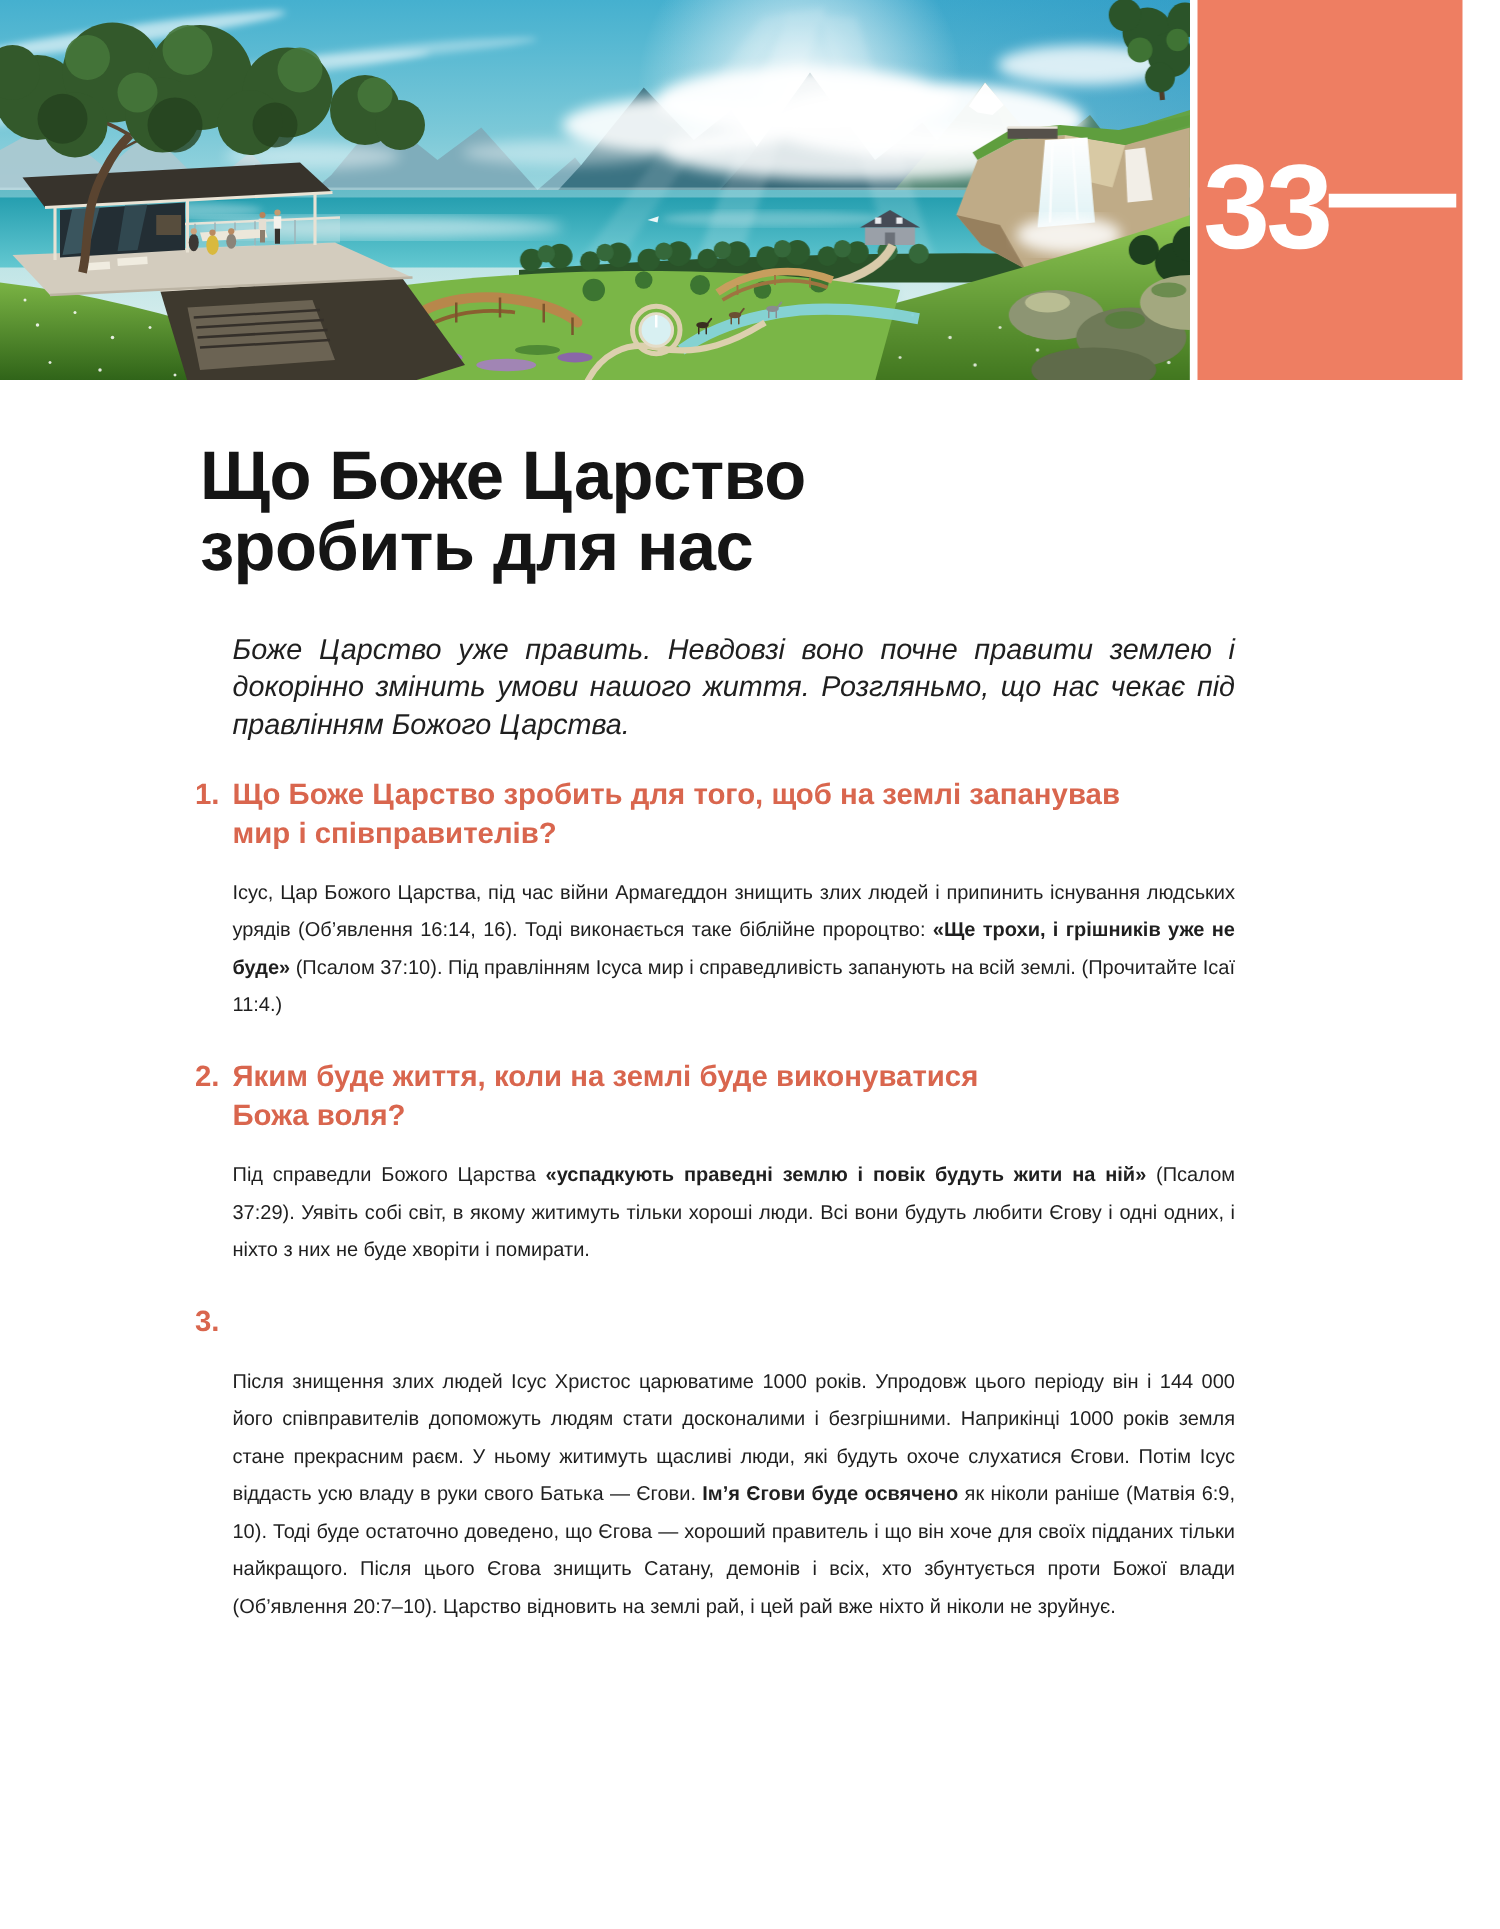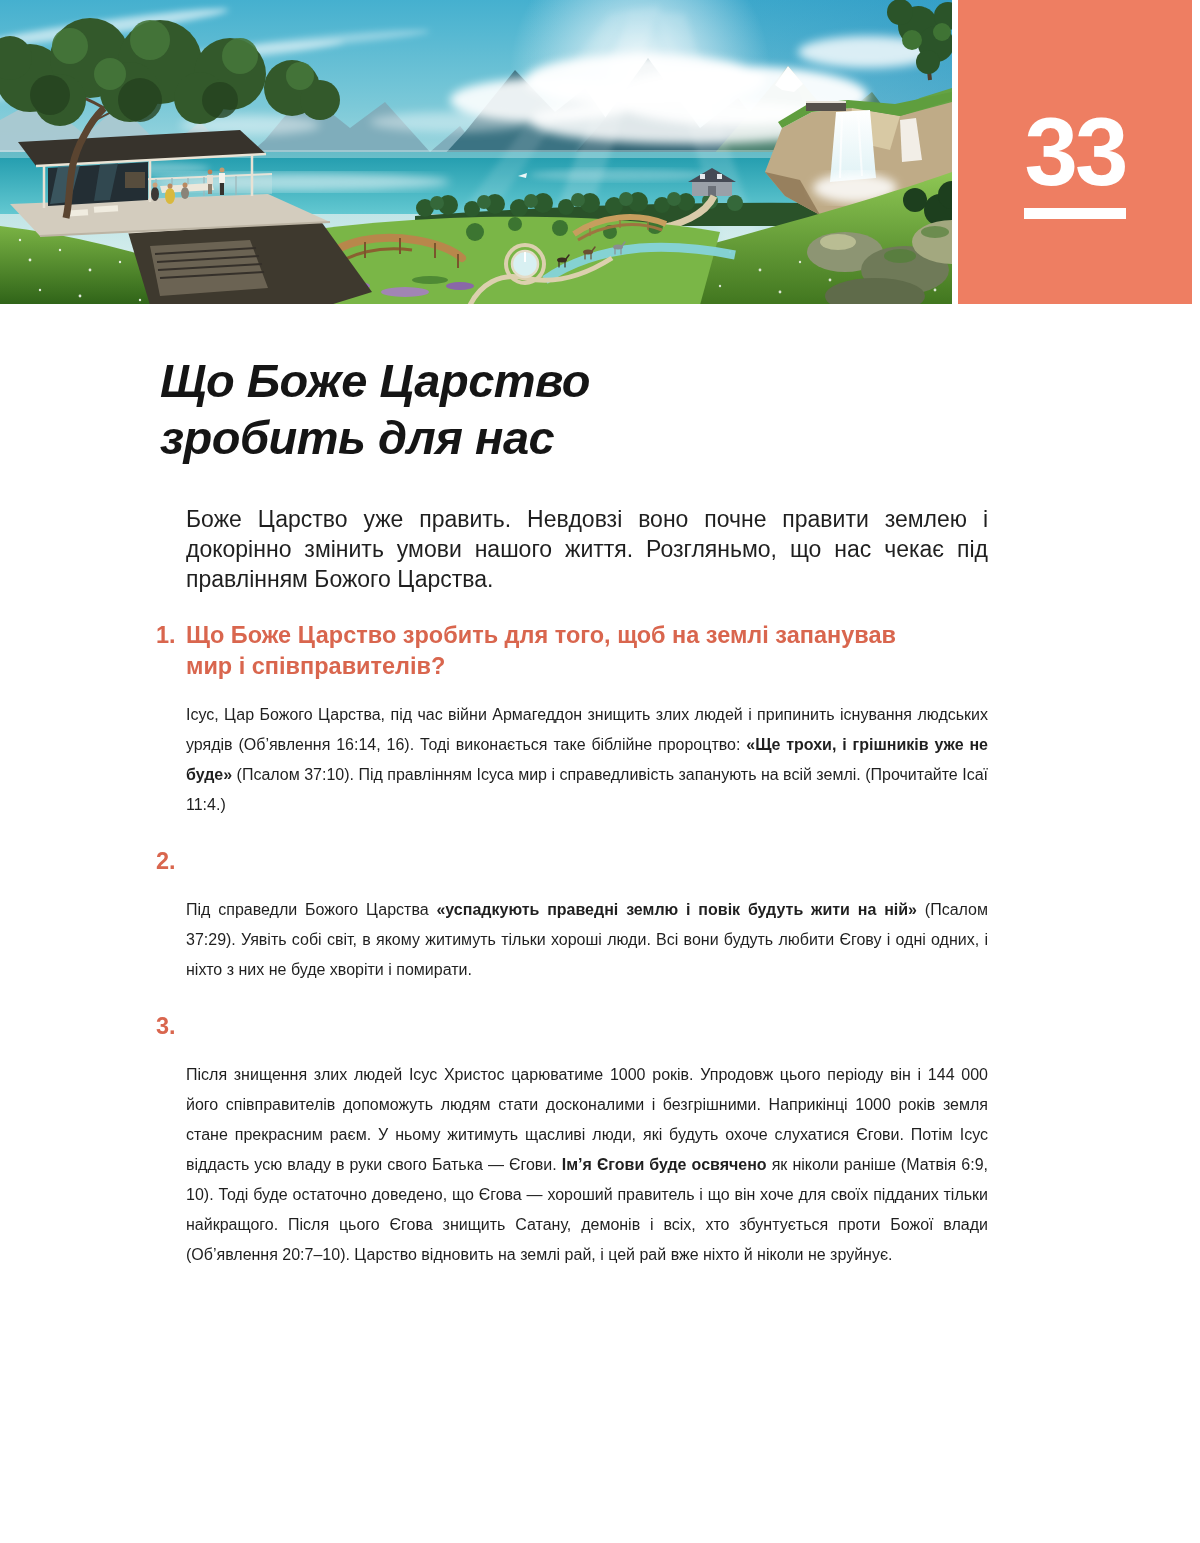--- a/index.html
+++ b/index.html
@@ -9,37 +9,37 @@
     -webkit-font-smoothing:antialiased;
   }
   :root{
     --accent:#ee7e62;
     --heading:#d9664e;
     --ink:#1f1f1f;
   }
   .header-row{display:flex;height:304px;}
   .hero{display:block;width:952px;height:304px;flex:none;}
   .num-block{
-    width:234px;height:304px;margin-left:6px;flex:none;
+    width:212px;height:304px;margin-left:6px;flex:none;
     background:var(--accent);
-    display:flex;flex-direction:column;align-items:center;justify-content:center;
+    display:flex;flex-direction:row;align-items:center;justify-content:center;
   }
   .num{
     color:#ffffff;font-weight:bold;font-size:96px;line-height:0.82;
     letter-spacing:-3px;margin-top:28px;
   }
   .num-bar{width:102px;height:11px;background:#ffffff;margin-top:17px;}
   .content{margin-left:156px;width:832px;color:var(--ink);}
   h1.page-title{
-    margin:48px 0 0 4px;font-size:47px;line-height:57px;font-weight:bold;
-    color:#151515;letter-spacing:-0.5px;white-space:pre-line;font-style:italic;
+    margin:48px 0 0 4px;font-size:55px;line-height:57px;font-weight:bold;
+    color:#151515;letter-spacing:-0.5px;white-space:pre-line;
   }
   p.intro{
     margin:38px 0 0 30px;width:802px;
-    font-size:23px;line-height:30px;text-align:justify;
+    font-size:23px;line-height:30px;text-align:justify;font-style:italic;
   }
   .q{
     margin:26px 0 0 0;display:flex;
     color:var(--heading);font-weight:bold;font-size:23.5px;line-height:31px;
   }
   .q .qnum{width:30px;flex:none;}
   .q .qtext{white-space:pre-line;}
   p.answer{
     margin:18px 0 0 30px;width:802px;
     font-size:16px;line-height:30px;text-align:justify;
@@ -422,20 +422,22 @@
       <span class="qnum">1.</span>
       <span class="qtext">Що Боже Царство зробить для того, щоб на землі запанував
 мир і співправителів?</span>
     </div>
     <p class="answer"><span>Ісус, Цар Божого Царства, під час війни Армагеддон знищить злих людей і припинить існування людських урядів (Об’явлення 16:14, 16). Тоді виконається таке біблійне пророцтво: </span><span class="b">«Ще трохи, і грішників уже не буде»</span><span> (Псалом 37:10). Під правлінням Ісуса мир і справедли­вість запанують на всій землі. (Прочитайте Ісаї 11:4.)</span></p>
   </div>
 
   <div class="q-block">
     <div class="q">
       <span class="qnum">2.</span>
+      <span class="qtext">Яким буде життя, коли на землі буде виконуватися
+Божа воля?</span>
     </div>
     <p class="answer"><span>Під справедли Божого Царства </span><span class="b">«успадкують праведні землю і по­вік будуть жити на ній»</span><span> (Псалом 37:29). Уявіть собі світ, в якому жи­тимуть тільки хороші люди. Всі вони будуть любити Єгову і одні одних, і ніхто з них не буде хворіти і помирати.</span></p>
   </div>
 
   <div class="q-block">
     <div class="q">
       <span class="qnum">3.</span>
     </div>
     <p class="answer"><span>Після знищення злих людей Ісус Христос царюватиме 1000 років. Упродовж цього періоду він і 144&nbsp;000 його співправителів допомо­жуть людям стати досконалими і безгрішними. Наприкінці 1000 років земля стане прекрасним раєм. У ньому житимуть щасливі люди, які будуть охоче слухатися Єгови. Потім Ісус віддасть усю владу в руки свого Батька — Єгови. </span><span class="b">Ім’я Єгови буде освячено</span><span> як ніколи раніше (Матвія 6:9, 10). Тоді буде остаточно доведено, що Єгова — хороший правитель і що він хоче для своїх підданих тільки найкращого. Після цього Єгова знищить Сатану, демонів і всіх, хто збунтується проти Божої влади (Об’явлення 20:7–10). Царство відновить на землі рай, і цей рай вже ніхто й ніколи не зруйнує.</span></p>
   </div>

